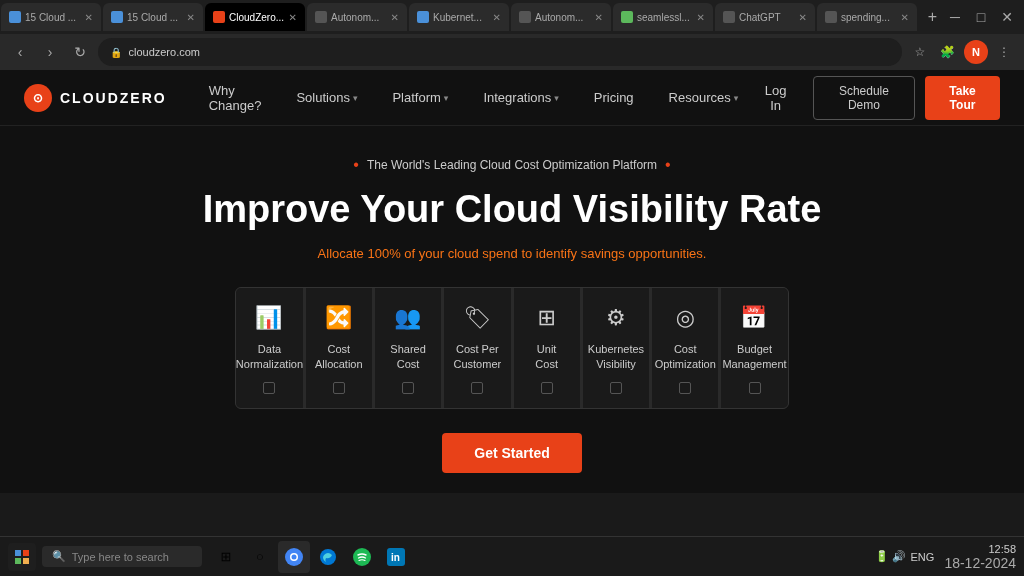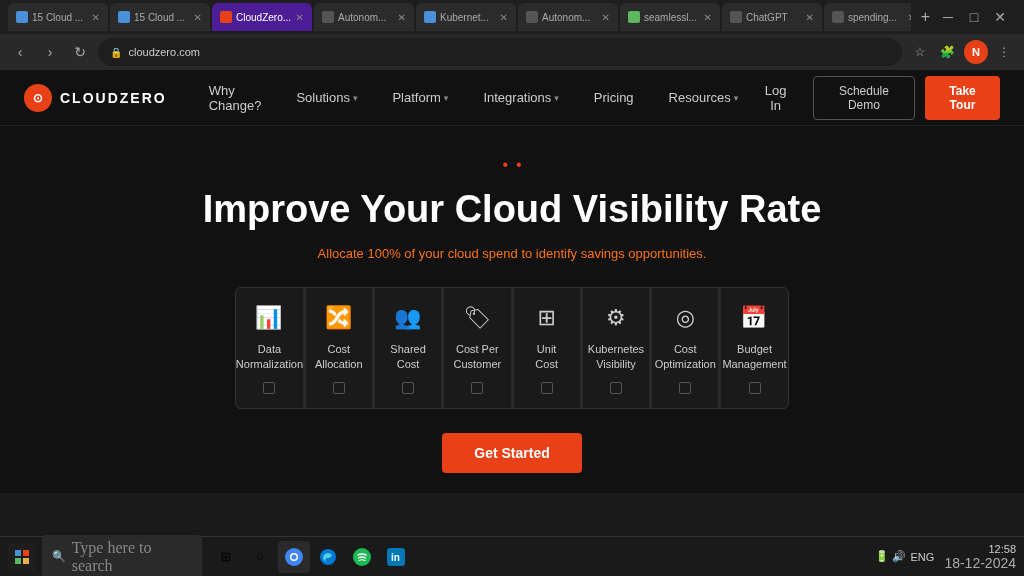--- a/index.html
+++ b/index.html
@@ -17,21 +17,21 @@
     .browser-chrome {
       background: #2b2b2b;
       width: 100%;
     }
 
     .tab-bar {
       display: flex;
       align-items: center;
       background: #1e1e1e;
       height: 34px;
-      padding: 0 8px;
+      padding: 0 1px;
       gap: 2px;
       overflow: hidden;
     }
 
     .tab {
       display: flex;
       align-items: center;
       background: #2b2b2b;
       border-radius: 6px 6px 0 0;
       padding: 0 8px;
@@ -39,21 +39,21 @@
       font-size: 10px;
       color: #aaa;
       gap: 4px;
       min-width: 100px;
       max-width: 120px;
       position: relative;
       cursor: pointer;
     }
 
     .tab.active {
-      background: #4c1d95;
+      background: #000000;
       color: #fff;
     }
 
     .tab-favicon {
       width: 12px;
       height: 12px;
       border-radius: 2px;
       background: #888;
       flex-shrink: 0;
     }
@@ -366,21 +366,21 @@
       display: flex;
       align-items: center;
       background: #2a2a2a;
       border-radius: 4px;
       padding: 4px 10px;
       gap: 6px;
       width: 160px;
     }
 
     .taskbar-search-icon { color: #888; font-size: 11px; }
-    .taskbar-search-text { color: #888; font-size: 16px; font-family: Liberation Serif, serif; }
+    .taskbar-search-text { color: #888; font-size: 11px; }
 
     .taskbar-icons {
       display: flex;
       align-items: center;
       gap: 2px;
       margin-left: 8px;
     }
 
     .taskbar-icon {
       width: 32px;
@@ -529,20 +529,21 @@
     <div class="nav-actions">
       <button class="btn-login">Log In</button>
       <button class="btn-schedule">Schedule Demo</button>
       <button class="btn-tour">Take Tour</button>
     </div>
   </nav>
 
   <div class="hero">
     <div class="hero-tag">
       <span class="dot">•</span>
+      <span>The World's Leading Cloud Cost Optimization Platform</span>
       <span class="dot">•</span>
     </div>
     <h1 class="hero-title">Improve Your Cloud Visibility Rate</h1>
     <p class="hero-subtitle">Allocate 100% of your cloud spend to identify savings opportunities.</p>
 
     <div class="features-grid" id="features-grid">
     <div class="feature-item">
       <div class="feature-icon">📊</div>
       <div class="feature-label">Data<br>Normalization</div>
       <div class="feature-checkbox"></div>

